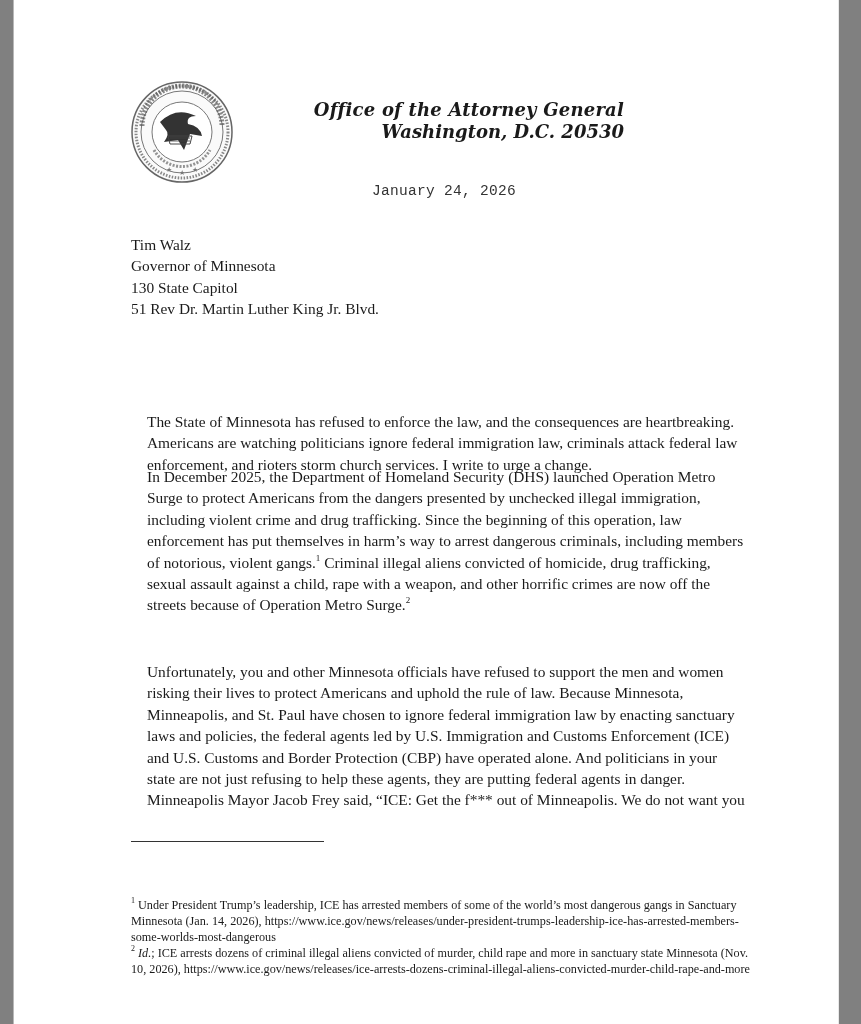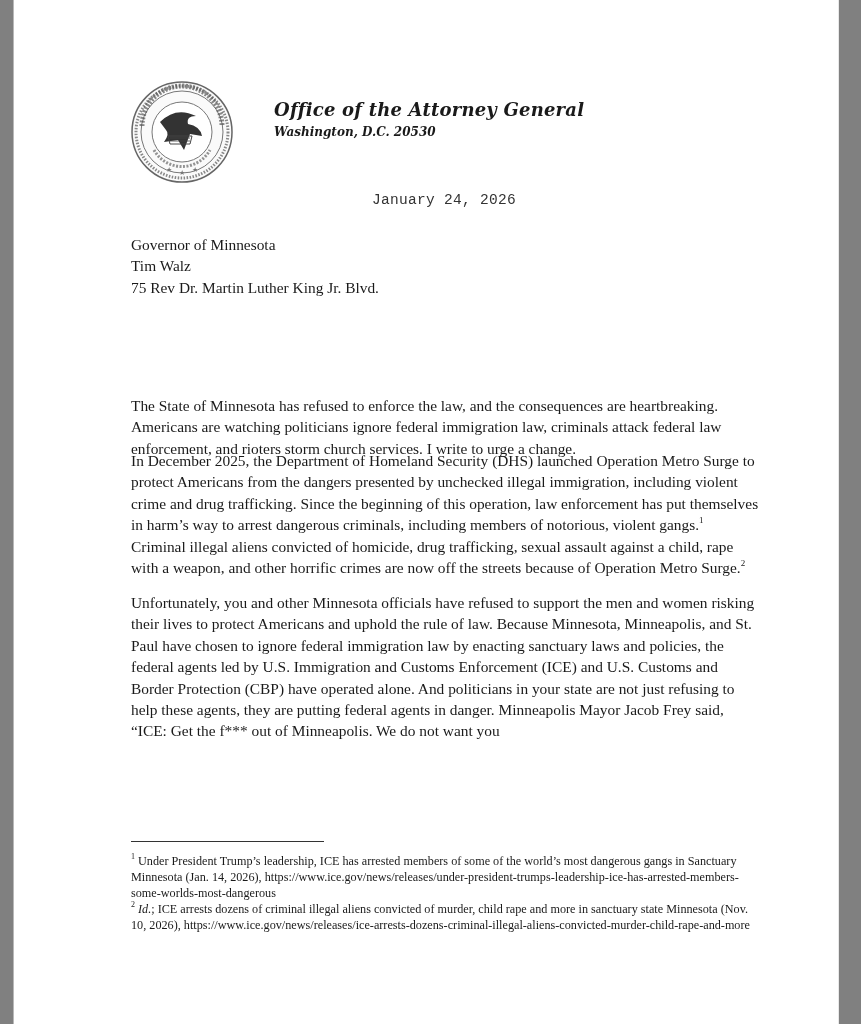--- a/index.html
+++ b/index.html
@@ -32,41 +32,41 @@
       left: 116px;
       top: 80px;
       width: 104px;
       height: 104px;
     }
     .letterhead {
       position: absolute;
       left: 260px;
       top: 98px;
       width: 350px;
-      text-align: left;
+      text-align: right;
       color: #1a1a1a;
       font-family: "DejaVu Serif", serif;
     }
     .letterhead .office {
       font-size: 18px;
       font-weight: bold;
       font-style: italic;
       letter-spacing: 0.2px;
       line-height: 24px;
     }
     .letterhead .city {
-      font-size: 12px;
+      font-size: 18px;
       font-weight: bold;
       font-style: italic;
       line-height: 20px;
     }
     .date {
       position: absolute;
       left: 340px;
-      top: 192px;
+      top: 183px;
       width: 180px;
       text-align: center;
       font-family: "Liberation Mono", monospace;
       font-size: 14.5px;
       color: #333;
       letter-spacing: 0.3px;
     }
     .body-text {
       position: absolute;
       left: 117px;
@@ -74,40 +74,40 @@
       font-family: "Liberation Serif", serif;
       font-size: 15.4px;
       line-height: 21.4px;
       color: #1a1a1a;
     }
     .address { top: 234px; }
     .address div { white-space: nowrap; }
     .salutation { top: 364px; }
     .p1 { top: 395px; }
     .p2 { top: 450px; }
-    .p3 { top: 592px; }
-    .body-text p { margin: 0; }
+    .p3 { top: 645px; }
+    .body-text p { margin: 16px; }
     sup {
       font-size: 9px;
       line-height: 0;
       position: relative;
       top: -1px;
     }
     .fn-rule {
       position: absolute;
       left: 117px;
       top: 841px;
       width: 193px;
       height: 0;
       border-top: 1px solid #333;
     }
     .footnotes {
       position: absolute;
       left: 117px;
-      top: 854px;
+      top: 898px;
       width: 630px;
       font-family: "Liberation Serif", serif;
       font-size: 12.2px;
       line-height: 15.9px;
       color: #1a1a1a;
     }
     .footnotes p { margin: 0; }
     .footnotes sup { font-size: 8px; top: -1px; }
     .footnotes .id { font-style: italic; margin-top: 44px; }
   </style>
@@ -136,23 +136,24 @@
     </div>
 
     <div class="letterhead">
       <div class="office">Office of the Attorney General</div>
       <div class="city">Washington, D.C. 20530</div>
     </div>
 
     <div class="date">January 24, 2026</div>
 
     <div class="body-text address">
+      <div>Tim Walz</div>
       <div>Governor of Minnesota</div>
-      <div>Tim Walz</div>
-      <div>75 Rev Dr. Martin Luther King Jr. Blvd.</div>
+      <div>130 State Capitol</div>
+      <div>51 Rev Dr. Martin Luther King Jr. Blvd.</div>
     </div>
 
 
     <div class="body-text p1">
       <p>The State of Minnesota has refused to enforce the law, and the consequences are heartbreaking. Americans are watching politicians ignore federal immigration law, criminals attack federal law enforcement, and rioters storm church services. I write to urge a change.</p>
     </div>
 
     <div class="body-text p2">
       <p><span>In December 2025, the Department of Homeland Security (DHS) launched Operation Metro Surge to protect Americans from the dangers presented by unchecked illegal immigration, including violent crime and drug trafficking. Since the beginning of this operation, law enforcement has put themselves in harm’s way to arrest dangerous criminals, including members of notorious, violent gangs.</span><sup>1</sup><span> Criminal illegal aliens convicted of homicide, drug trafficking, sexual assault against a child, rape with a weapon, and other horrific crimes are now off the streets because of Operation Metro Surge.</span><sup>2</sup></p>
     </div>

